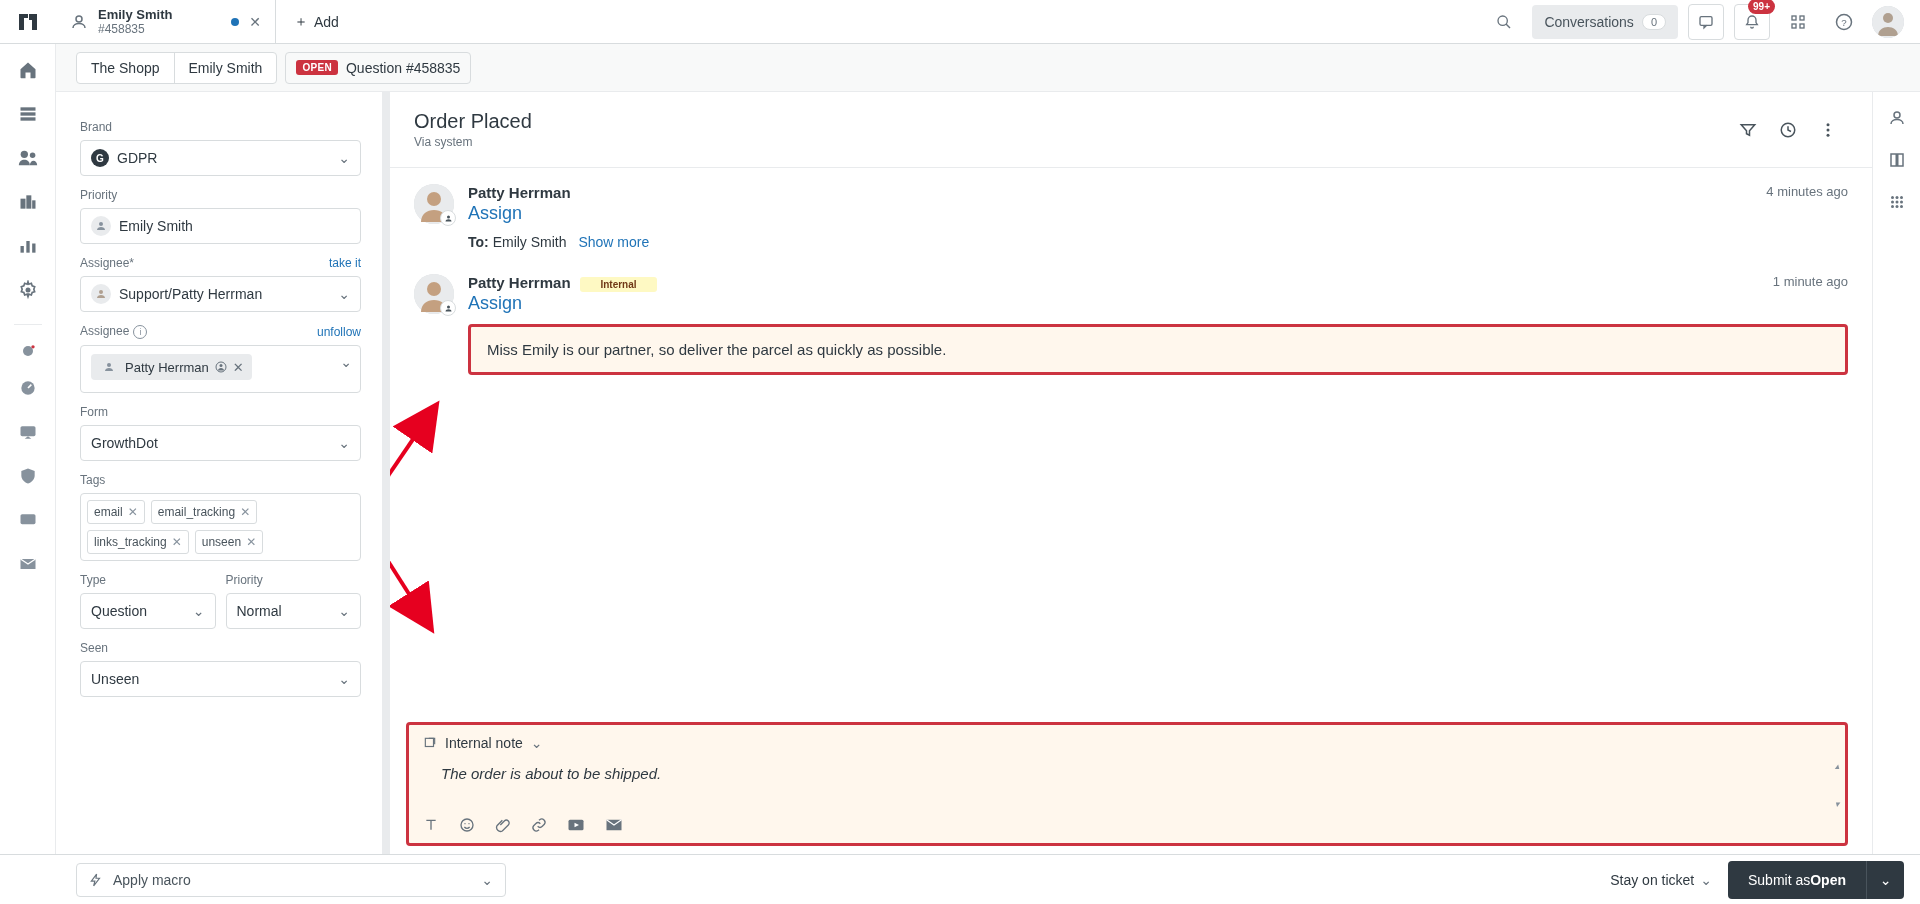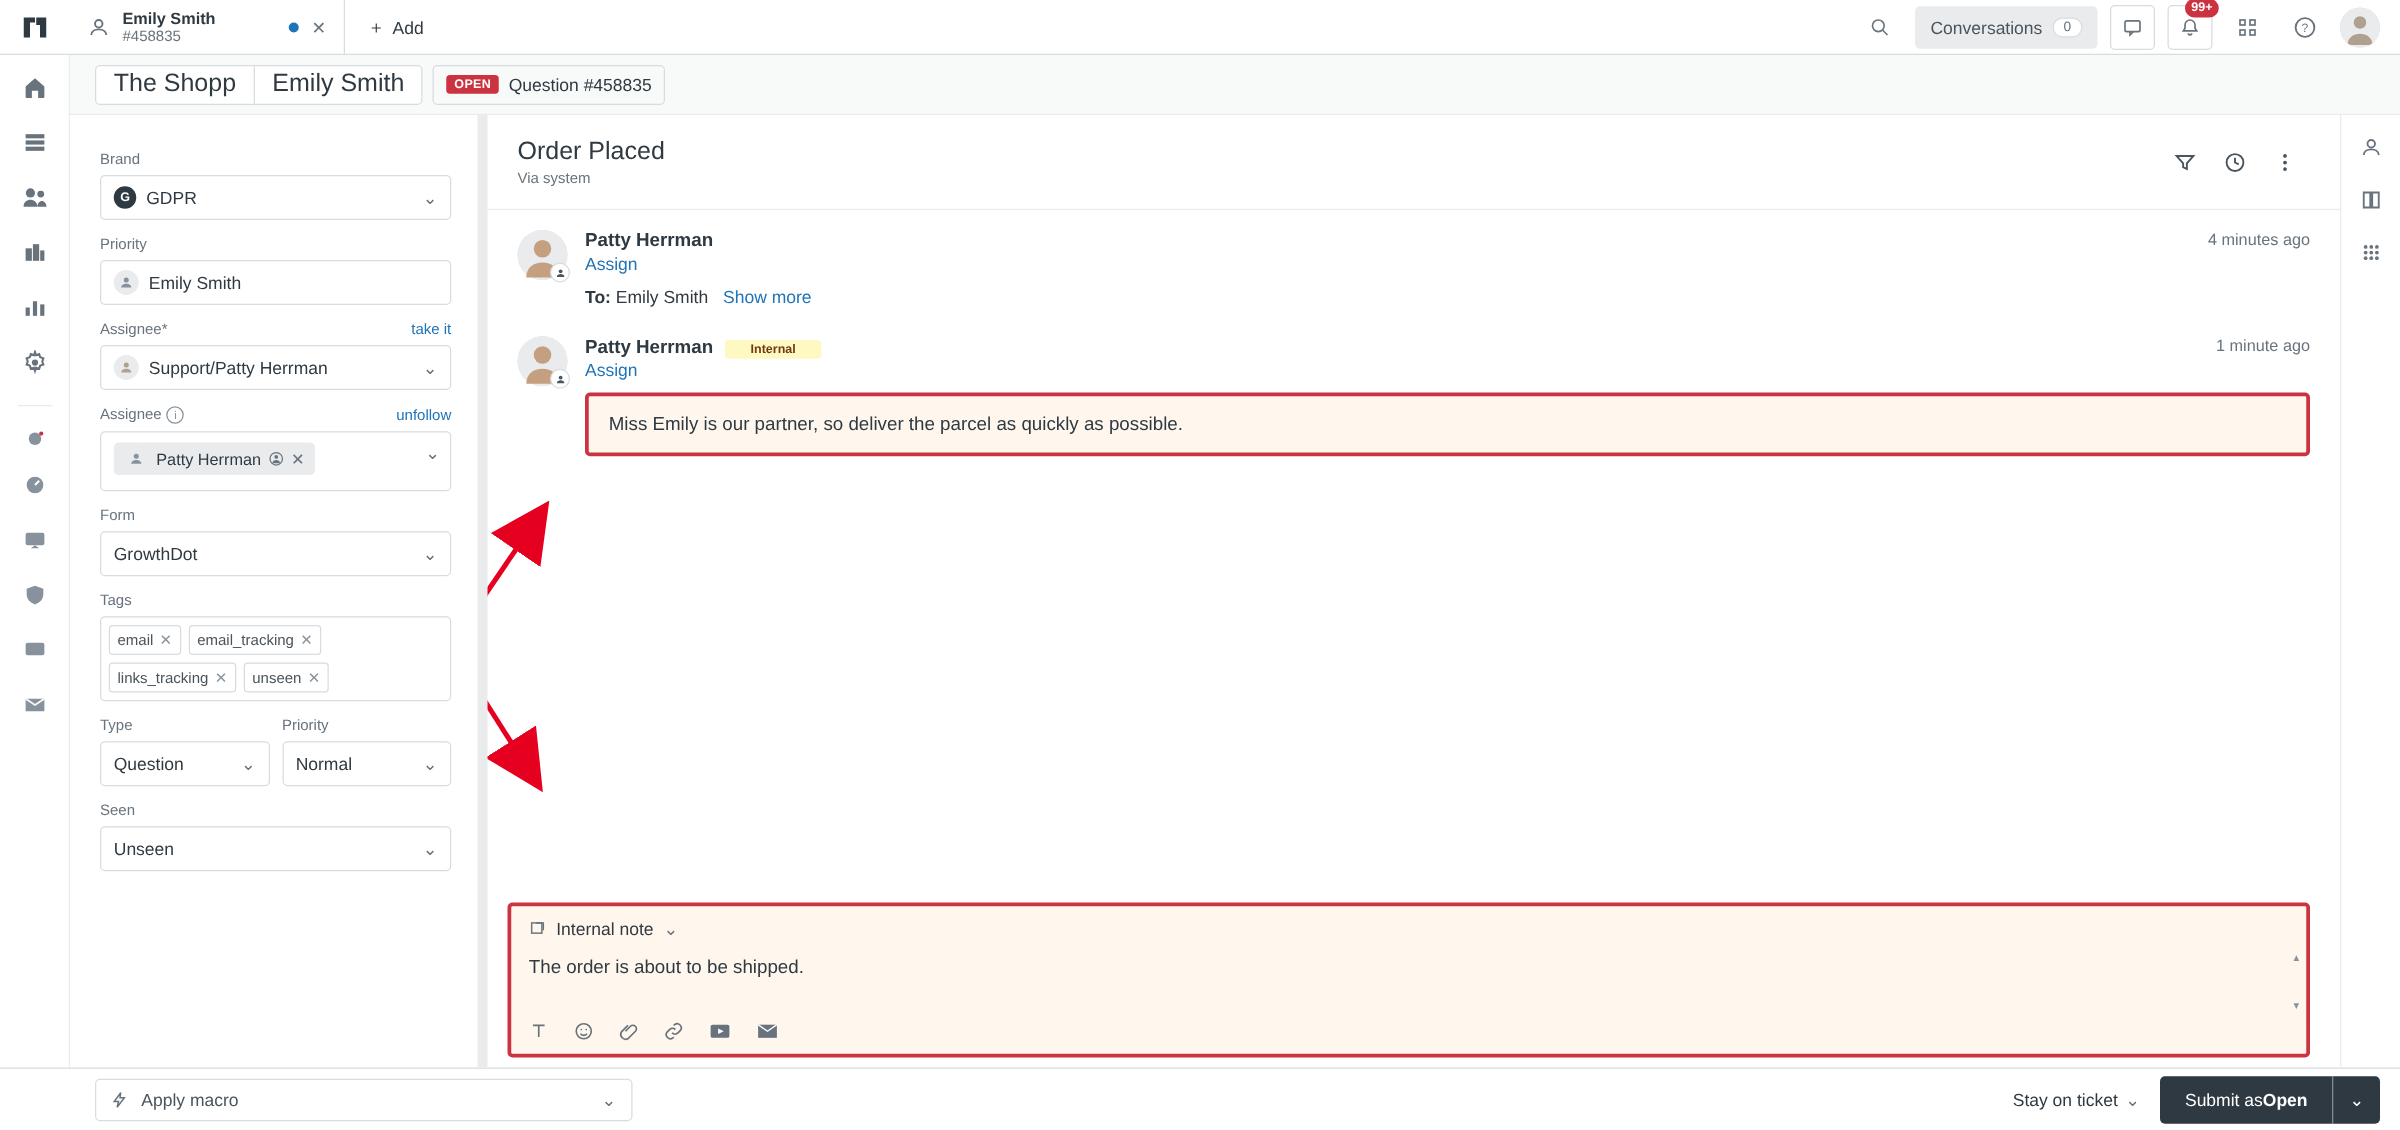--- a/index.html
+++ b/index.html
@@ -20,21 +20,21 @@
 .top-ico { width: 36px; height: 36px; display: flex; align-items: center; justify-content: center; color: #68737d; border-radius: 4px; position: relative; }
 .top-ico.boxed { border: 1px solid #d8dcde; }
 .conv-btn { height: 34px; background: #e9ebed; border-radius: 4px; display: flex; align-items: center; padding: 0 12px; gap: 8px; color: #49545c; }
 .conv-btn .count { background: #fff; border-radius: 10px; padding: 1px 8px; font-size: 11px; color: #68737d; border: 1px solid #d8dcde; }
 .notif-badge { position: absolute; top: -6px; right: -6px; background: #cc3340; color: #fff; font-size: 10px; font-weight: 700; padding: 2px 5px; border-radius: 10px; }
 .avatar { width: 32px; height: 32px; border-radius: 50%; background: #d8dcde; display: flex; align-items: center; justify-content: center; overflow: hidden; }
 
 
 .sub-header { height: 48px; background: #f8f9f9; display: flex; align-items: center; padding: 0 24px 0 76px; border-bottom: 1px solid #e9ebed; gap: 0; }
 .crumb-group { display: flex; border: 1px solid #d8dcde; border-radius: 4px; background: #fff; align-items: center; height: 32px; }
-.crumb { padding: 0 14px; font-size: 20px; border-right: 1px solid #d8dcde; height: 100%; display: inline-flex; align-items: center; }
+.crumb { padding: 0 14px; font-size: 14px; border-right: 1px solid #d8dcde; height: 100%; display: inline-flex; align-items: center; }
 .crumb:last-child { border-right: none; }
 .ticket-chip { display: flex; align-items: center; gap: 8px; padding: 0 10px; border: 1px solid #d8dcde; border-radius: 4px; background: #f8f9f9; height: 32px; margin-left: 8px; }
 .open-badge { background: #cc3340; color: #fff; font-size: 10px; font-weight: 700; padding: 2px 6px; border-radius: 3px; letter-spacing: 0.3px; }
 
 
 .app-body { display: flex; height: calc(904px - 44px - 48px - 50px); }
 .sidenav { width: 56px; border-right: 1px solid #e9ebed; display: flex; flex-direction: column; align-items: center; padding-top: 6px; gap: 4px; position: absolute; top: 44px; left: 0; bottom: 0; background: #fff; z-index: 0; }
 .side-ico { width: 40px; height: 40px; display: flex; align-items: center; justify-content: center; color: #68737d; border-radius: 6px; position: relative; }
 .side-ico.sep { margin-top: 10px; padding-top: 14px; }
 .side-ico.sep::before { content: ""; position: absolute; top: 0; left: 6px; right: 6px; height: 1px; background: #e9ebed; }
@@ -68,34 +68,34 @@
 
 .messages { padding: 16px 24px 0 24px; flex: 1; overflow: hidden; }
 .msg { display: flex; gap: 14px; margin-bottom: 24px; }
 .msg-avatar { width: 40px; height: 40px; border-radius: 50%; background: #d8dcde; position: relative; flex-shrink: 0; display:flex; align-items:center; justify-content:center; }
 .msg-avatar .badge-sm { position: absolute; bottom: -2px; right: -2px; width: 16px; height: 16px; border-radius: 50%; background: #fff; border: 1px solid #d8dcde; display: flex; align-items: center; justify-content: center; font-size: 9px; color: #49545c; }
 .msg-body { flex: 1; }
 .msg-top { display: flex; justify-content: space-between; align-items: flex-start; }
 .msg-author { font-weight: 700; font-size: 15px; }
 .msg-time { color: #68737d; font-size: 13px; }
 .internal-badge { background: #fef9c3; color: #703815; font-size: 10px; font-weight: 600; padding: 2px 20px; border-radius: 3px; margin-left: 6px; }
-.assign-link { color: #1f73b7; font-size: 14px; display: inline-block; margin-top: 2px; cursor: pointer; }
+.assign-link { color: #1f73b7; font-size: 18px; display: inline-block; margin-top: 2px; cursor: pointer; }
 .to-line { font-size: 14px; margin-top: 10px; color: #2f3941; }
 .to-line b { font-weight: 700; }
 .show-more { color: #1f73b7; margin-left: 8px; cursor: pointer; }
 .msg-text { margin-top: 10px; font-size: 15px; line-height: 1.5; color: #2f3941; }
 .internal-note-box { margin-top: 10px; border: 3px solid #cc3340; border-radius: 4px; background: #fff7ed; padding: 14px 16px; font-size: 15px; position: relative; }
 
 
 .arrow { position: absolute; pointer-events: none; }
 
 
 .composer { margin: 0 24px 8px 16px; border: 3px solid #cc3340; border-radius: 4px; background: #fff7ed; display: flex; flex-direction: column; }
 .composer-top { display: flex; align-items: center; gap: 8px; padding: 10px 14px; font-size: 14px; }
-.composer-body { padding: 4px 14px 10px 14px; min-height: 48px; font-size: 15px; position: relative; }
+.composer-body { padding: 4px 14px 10px 32px; min-height: 48px; font-size: 15px; position: relative; font-style: italic; }
 .composer-body .sb { position: absolute; right: 2px; top: 0; bottom: 0; width: 12px; display: flex; flex-direction: column; justify-content: space-between; align-items: center; color: #87929d; font-size: 9px; }
 .composer-tools { display: flex; gap: 20px; padding: 8px 14px 10px 14px; color: #68737d; align-items: center; }
 .composer-tools svg { display: block; }
 
 
 .right-rail { width: 48px; border-left: 1px solid #e9ebed; display: flex; flex-direction: column; align-items: center; padding-top: 14px; gap: 18px; }
 .rail-ico { width: 24px; height: 24px; display: flex; align-items: center; justify-content: center; color: #68737d; }
 
 
 .footer { position: absolute; bottom: 0; left: 0; right: 0; height: 50px; border-top: 1px solid #d8dcde; display: flex; align-items: center; padding: 0 0 0 76px; background: #fff; gap: 12px; }

